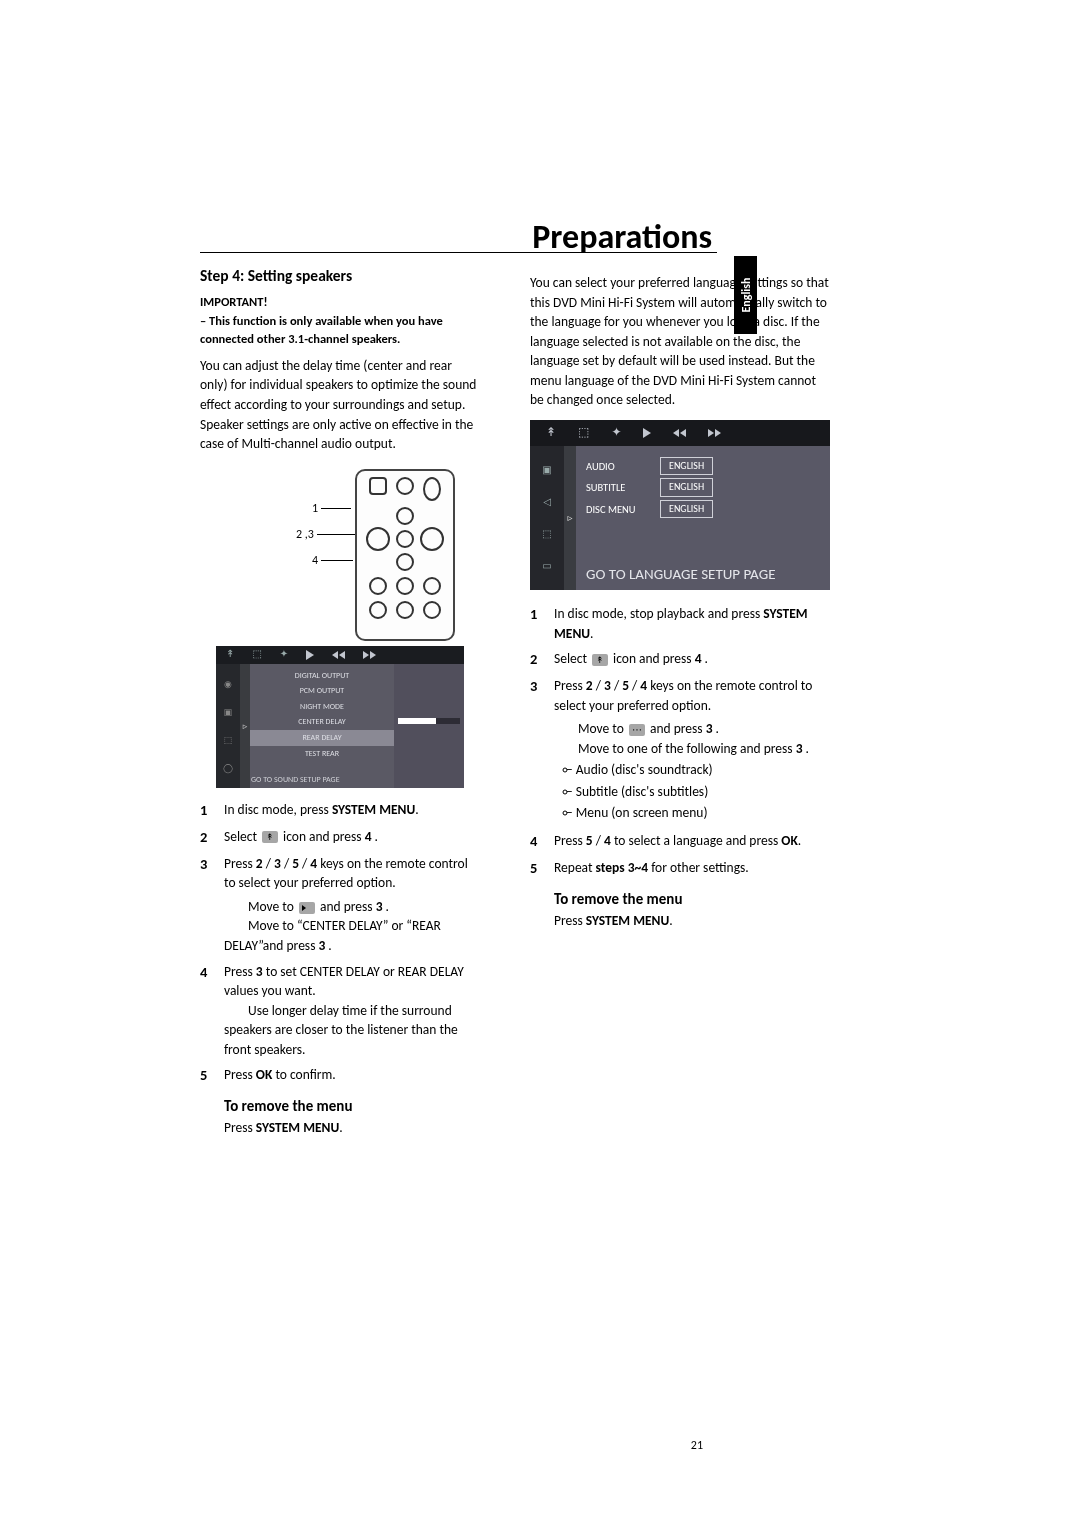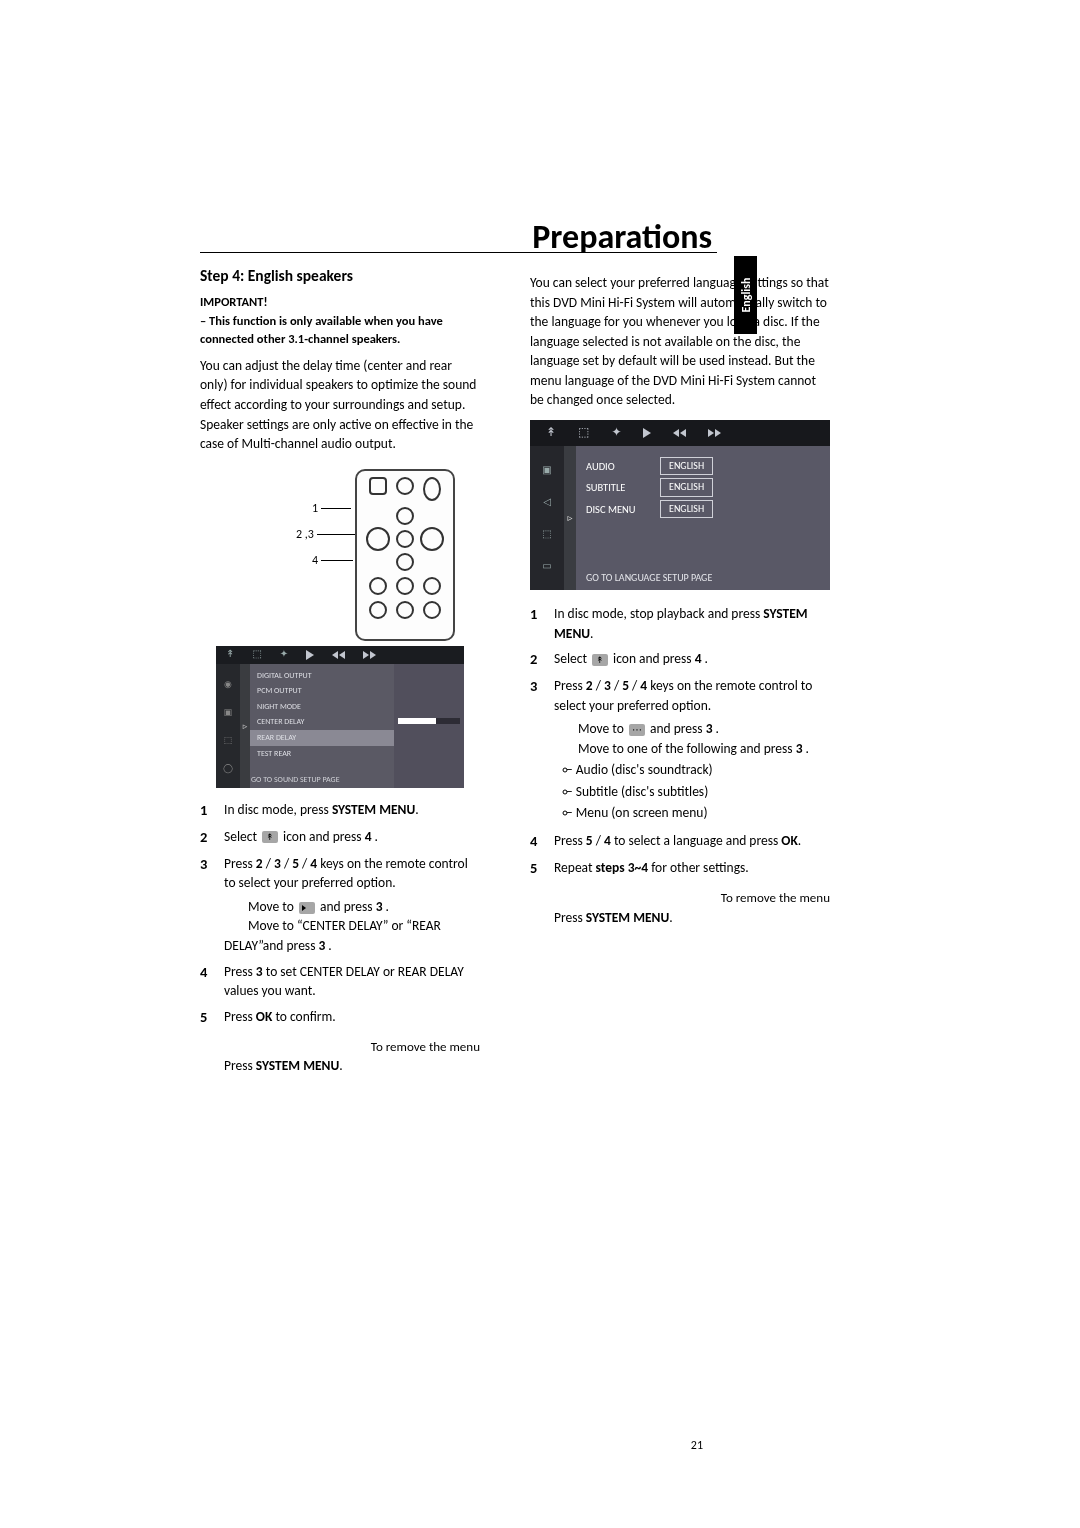--- a/index.html
+++ b/index.html
@@ -15,21 +15,21 @@
   .imp { font-weight:700; font-size:12.5px; margin-top:4px; }
   .imp-sub { font-weight:700; font-size:12.5px; margin-bottom:8px; }
   .para { margin: 8px 0 10px; }
   ol { list-style:none; }
   li.item { display:flex; gap:10px; margin:6px 0; }
   li.item .num { font-weight:700; font-size:14.5px; min-width:14px; }
   li.item .txt { flex:1; }
   .indent { margin-left:24px; }
   .bold { font-weight:700; }
   .sub { margin-top:10px; }
-  .subh { font-weight:400; font-size:13px;text-align:right; }
+  .subh { font-weight:700; font-size:15px; }
   .pagenum { position:absolute; bottom:76px; right:159px; font-size:12px; }
   .inline-icon { display:inline-block; width:16px; height:12px; background:#a6a6a6; vertical-align:middle; border-radius:2px; position:relative; margin:0 2px; }
   .inline-icon::after { content:""; position:absolute; }
   .ic-speaker::after { border-left:4px solid #000; border-top:3px solid transparent; border-bottom:3px solid transparent; left:3px; top:3px; width:0; height:0; }
   .ic-sound::after { content:"↟"; font-size:9px; color:#000; left:4px; top:-1px; }
   .ic-sub::after { content:"⋯"; color:#000; font-size:10px; left:3px; top:-1px; }
   .dash-list li { margin:2px 0 2px 24px; text-indent:-12px; }
 
   
   .remote-fig { position:relative; width:280px; height:180px; margin:6px auto 2px; }
@@ -45,58 +45,58 @@
   .c1 { top:36px; left:112px; } .c1 .line{ width:30px; }
   .c2 { top:62px; left:96px; } .c2 .line{ width:46px; }
   .c3 { top:88px; left:112px; } .c3 .line{ width:32px; }
 
   
   .menu-fig { width:248px; height:142px; background:#313338; margin:2px auto 12px; position:relative; font-size:9px; color:#fff; }
   .menu-top { height:18px; background:#1a1c20; display:flex; align-items:center; gap:18px; padding:0 10px; font-size:10px; color:#9aa; }
   .menu-body { display:flex; height:calc(100% - 18px); }
   .mb-side { width:24px; background:#26282c; display:flex; flex-direction:column; justify-content:space-around; align-items:center; padding:6px 0; color:#888; font-size:9px; }
   .mb-side2 { width:10px; background:#3a3c40; display:flex; align-items:center; justify-content:center; color:#ccc; font-size:9px;}
-  .mb-list { flex:1; background:#5a5964; font-size:8px; padding:4px 0; }
+  .mb-list { flex:1; background:#5a5964; font-size:8px; padding:4px 0;text-align:center; }
   .mb-list .r { padding:2px 7px; color:#dedfe5; }
   .mb-list .r.sel { background:#8a8994; }
   .mb-right { width:70px; background:#514f5c; position:relative; }
   .bar { position:absolute; top:54px; left:4px; width:62px; height:6px; background:#2d2c35; }
   .bar .fill { width:38px; height:100%; background:#fff; }
   .mb-foot { position:absolute; bottom:2px; left:35px; font-size:8px; color:#cfd0d6; }
 
   
   .lang-fig { width:300px; height:170px; background:#2e3036; margin:6px auto 14px; position:relative; font-size:10px; color:#fff; }
   .lf-top { height:26px; background:#17181c; display:flex; align-items:center; gap:22px; padding:0 16px; color:#c2c6cf; font-size:12px; }
   .lf-body { display:flex; height:calc(100% - 26px); }
   .lf-side { width:34px; background:#25262b; display:flex; flex-direction:column; justify-content:space-around; align-items:center; padding:8px 0; color:#9aa; }
   .lf-side2 { width:12px; background:#3a3c41; display:flex; align-items:center; justify-content:center; color:#ddd; }
   .lf-main { flex:1; background:#595866; padding:8px 10px; position:relative; }
   .lf-row { display:flex; align-items:center; margin:3px 0; }
   .lf-lab { flex:0 0 74px; color:#fff; font-size:10.5px; }
   .lf-val { border:1px solid #d0d1d8; padding:1px 8px; font-size:10px; color:#fff; }
-  .lf-foot { position:absolute; bottom:4px; left:10px; font-size:10px; color:#e4e5ea; }
+  .lf-foot { position:absolute; bottom:4px; left:10px; font-size:15px; color:#e4e5ea; }
   .tri { display:inline-block; width:0; height:0; }
   .tri.play { border-left:8px solid #c2c6cf; border-top:5px solid transparent; border-bottom:5px solid transparent; }
   .tri.rew { border-right:6px solid #c2c6cf; border-top:4px solid transparent; border-bottom:4px solid transparent; }
   .dbl { display:inline-flex; gap:1px; }
 </style>
 </head>
 <body>
 
 <div class="page">
   <div class="title">Preparations</div>
   <div class="rule"></div>
   <div class="tab">
       <span>English</span>
     </div>
 
   <div class="cols">
 
     <div class="col">
-      <div class="step-title">Step 4:  English speakers</div>
+      <div class="step-title">Step 4:  Setting speakers</div>
       <div class="imp">IMPORTANT!</div>
       <div class="imp-sub">–  This function is only available when you have connected other 3.1-channel speakers.</div>
       <div class="para">You can adjust the delay time (center and rear only) for individual speakers to optimize the sound effect according to your surroundings and setup. Speaker settings are only active on effective in the case of  Multi-channel audio output.</div>
 
       <div class="remote-fig">
         <div class="callout c1"><span>1</span> <span class="line"></span></div>
         <div class="callout c2"><span>2 ,3</span> <span class="line"></span></div>
         <div class="callout c3"><span>4</span> <span class="line"></span></div>
         <div class="remote-body">
           <div class="rb-row">
@@ -185,20 +185,21 @@
             <span>Press </span><span class="bold">2</span><span>  / </span><span class="bold">3</span><span>   / </span><span class="bold">5</span><span>   / </span><span class="bold">4</span><span>  keys on the remote control to select your preferred option.</span>
             <div class="indent" style="margin-top:4px;"><span>Move to </span><span class="inline-icon ic-speaker"></span><span> and press </span><span class="bold">3</span><span> .</span></div>
             <div class="indent" style="margin-left:0;"><span style="margin-left:24px;">Move to “CENTER DELAY” or “REAR DELAY”and press </span><span class="bold">3</span><span> .</span></div>
           </span>
           </li>
 
         <li class="item">
             <span class="num">4</span>
           <span class="txt">
             <span>Press </span><span class="bold">3</span><span>  to set CENTER DELAY or REAR DELAY values you want.</span>
+            <div class="indent" style="margin-left:0;"><span style="margin-left:24px;">Use longer delay time if the surround speakers are closer to the listener than the front speakers.</span></div>
           </span>
           </li>
 
         <li class="item">
             <span class="num">5</span>
           <span class="txt"><span>Press </span><span class="bold">OK</span><span> to confirm.</span></span>
           </li>
       </ol>
 
       <div class="sub indent">

